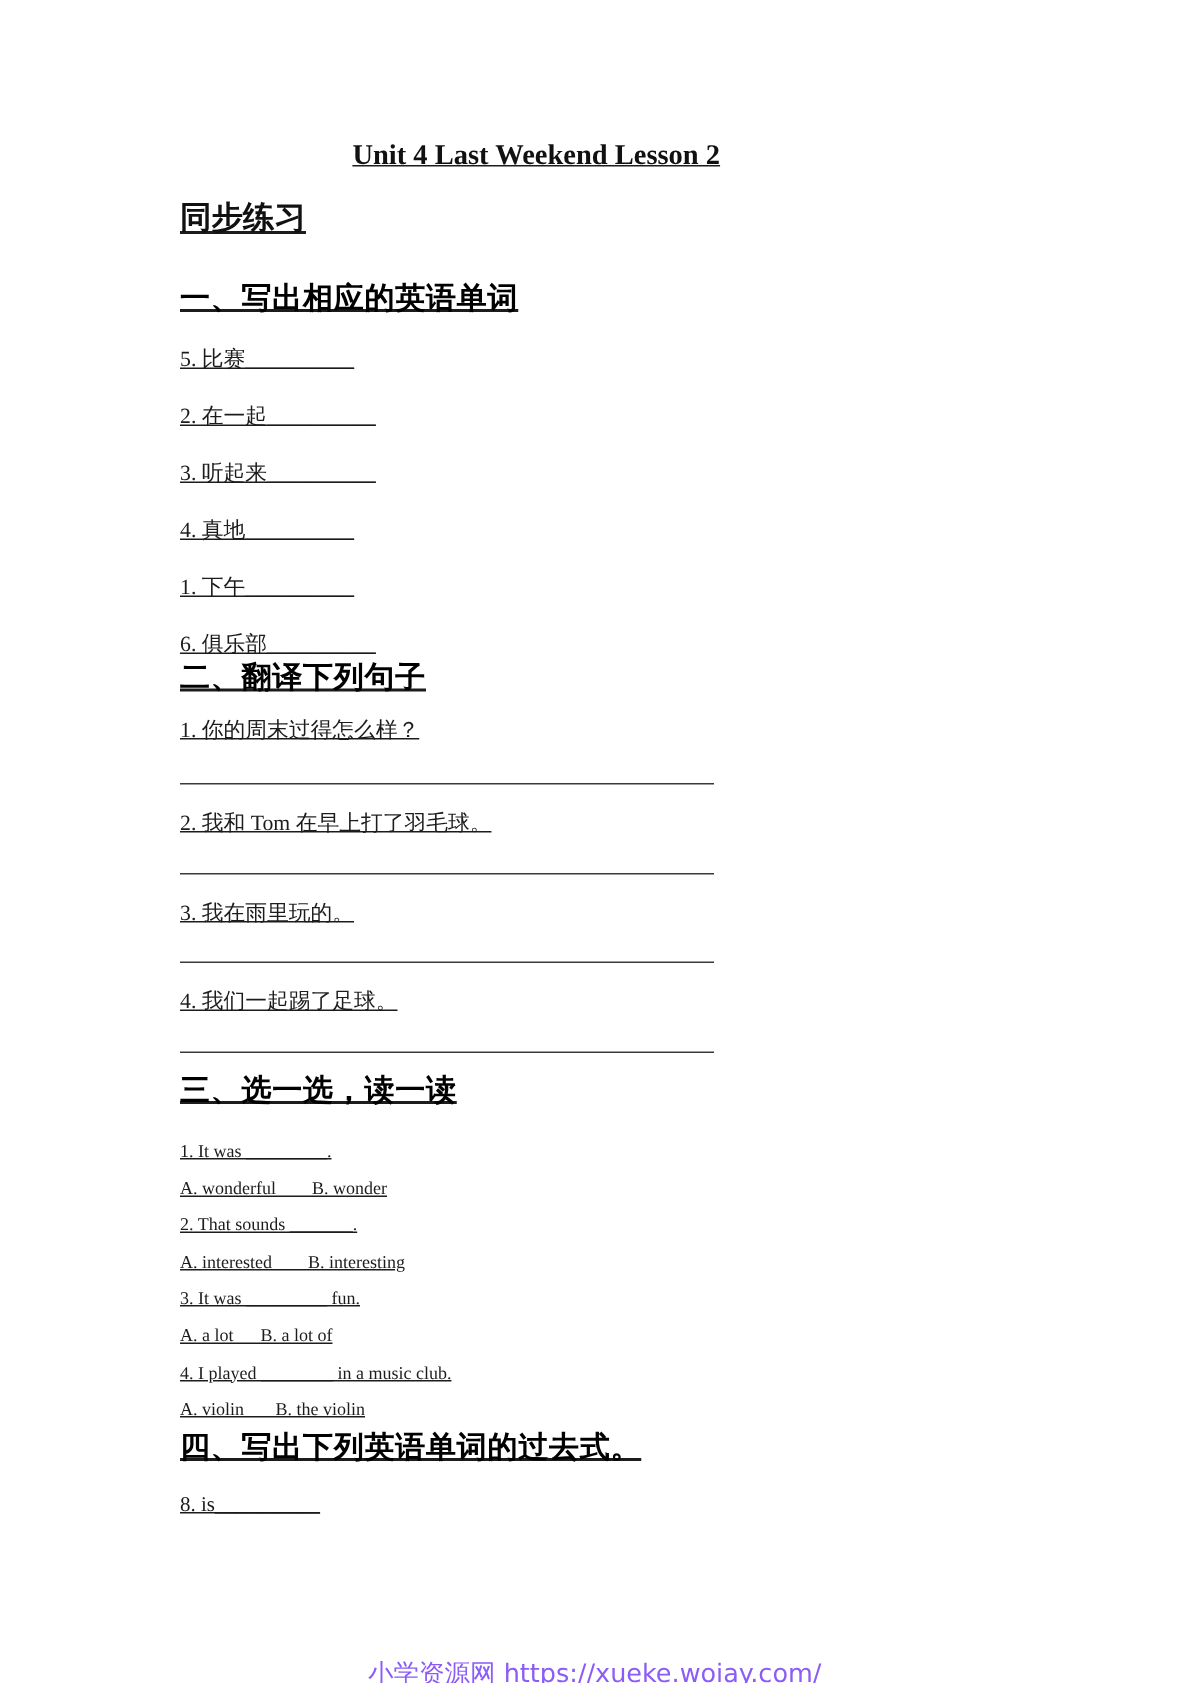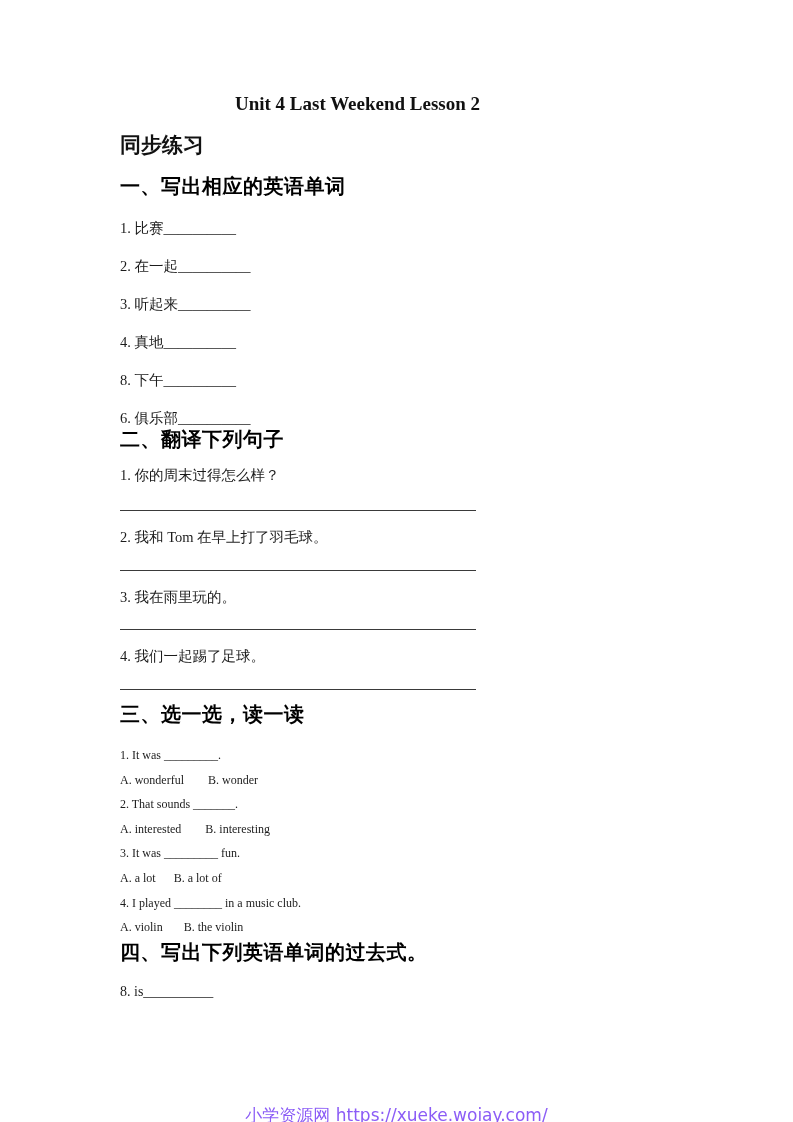--- a/index.html
+++ b/index.html
@@ -8,20 +8,21 @@
     background: #ffffff;
   }
   .page {
     position: relative;
     width: 793px;
     height: 1122px;
     background: #ffffff;
     color: #1c1c1c;
     font-family: "Liberation Serif", "DejaVu Serif", serif;
     overflow: hidden;
+    text-decoration: underline;
   }
   .content {
     padding: 93px 198px 0 120px; 
   }
   .doc-title {
     margin: 0;
     font-family: "Liberation Serif", "DejaVu Serif", serif;
     font-weight: bold;
     font-size: 19px;
     line-height: 1.2;
@@ -38,21 +39,21 @@
   }
   .sec {
     margin: 0;
     font-family: "DejaVu Sans", "Liberation Sans", sans-serif;
     font-weight: bold;
     font-size: 20px;
     line-height: 1.2;
     color: #000;
     letter-spacing: 0.5px;
   }
-  .sec-1 { margin-top: 16px; }
+  .sec-1 { margin-top: 28px; }
   .sec-2 { }
   .sec-3 { margin-top: 12px; }
   .sec-4 { margin-top: 0; }
   .item {
     margin: 0;
     font-size: 14.5px;
     line-height: 17px;
     white-space: pre-wrap;
     color: #1c1c1c;
   }
@@ -93,25 +94,25 @@
 </head>
 <body>
 
 <div class="page">
   <div class="content">
 
     <h1 class="doc-title">Unit 4 Last Weekend Lesson 2</h1>
     <h2 class="doc-subtitle">同步练习</h2>
 
     <h3 class="sec sec-1">一、写出相应的英语单词</h3>
-    <p class="item vocab-item first">1. 比赛__________</p>
+    <p class="item vocab-item first">5. 比赛__________</p>
     <p class="item vocab-item">2. 在一起__________</p>
     <p class="item vocab-item">3. 听起来__________</p>
     <p class="item vocab-item">4. 真地__________</p>
-    <p class="item vocab-item">8. 下午__________</p>
+    <p class="item vocab-item">1. 下午__________</p>
     <p class="item vocab-item">6. 俱乐部__________</p>
 
     <h3 class="sec sec-2">二、翻译下列句子</h3>
     <p class="item tq first">1. 你的周末过得怎么样？</p>
     <div class="answer-line al-1"></div>
     <p class="item tq">2. 我和 Tom 在早上打了羽毛球。</p>
     <div class="answer-line al-2"></div>
     <p class="item tq">3. 我在雨里玩的。</p>
     <div class="answer-line al-3"></div>
     <p class="item tq">4. 我们一起踢了足球。</p>

